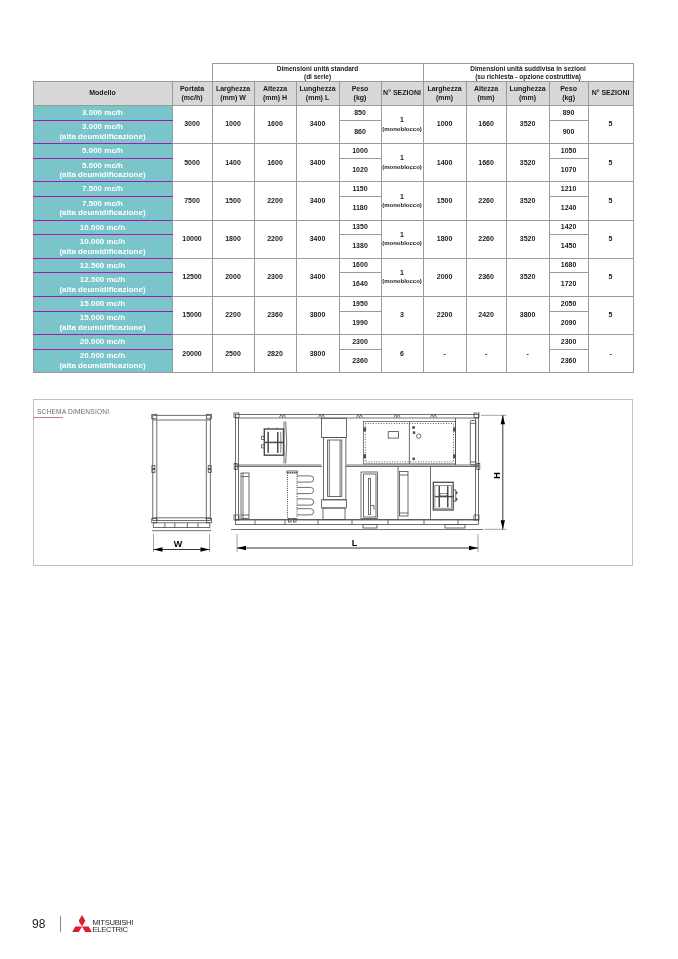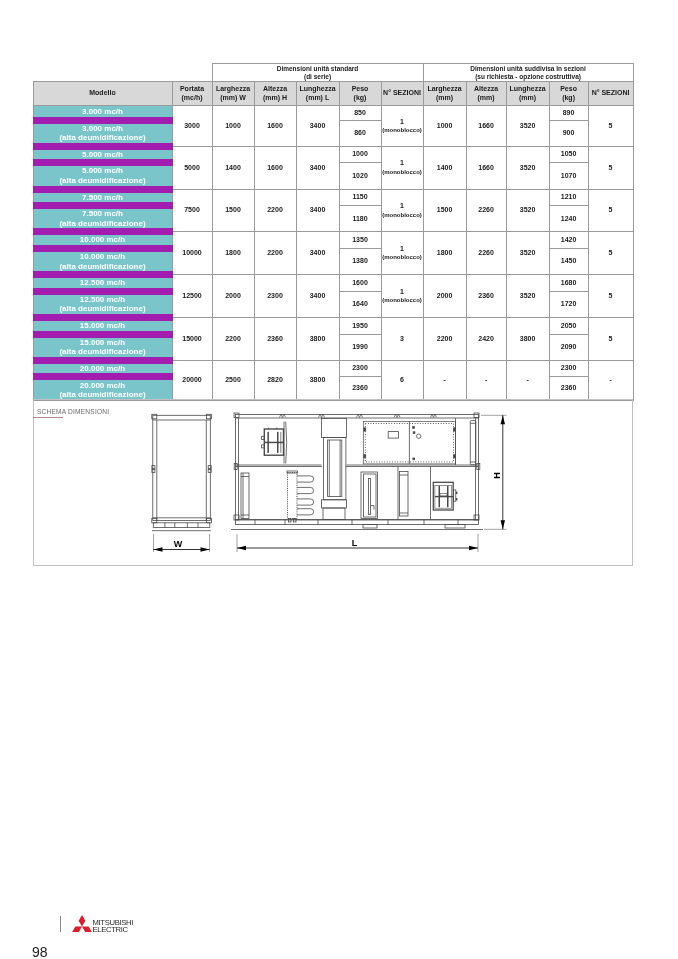--- a/index.html
+++ b/index.html
@@ -2,21 +2,21 @@
 <html><head>
 <meta charset="utf-8">
 <style>
   html,body{margin:0;padding:0;}
   body{width:678px;height:959px;background:#fff;font-family:"Liberation Sans",sans-serif;position:relative;overflow:hidden;}
   table.t{border-collapse:collapse;table-layout:fixed;width:600px;}
   table.t td{border:1px solid #9a9a9a;text-align:center;vertical-align:middle;padding:0;font-weight:bold;color:#1a1a1a;line-height:1.2;}
   table.t td.nb{border:none;}
   table.t td.grp{background:#fff;font-size:6.5px;}
   table.t td.hdr{background:#d8d8d8;font-size:7px;}
-  table.t td.teal{background:#7ac5ca;color:#fff;font-size:8px;border-top:1px solid #aadadd;border-bottom:7px solid #a21caf;}
+  table.t td.teal{background:#7ac5ca;color:#fff;font-size:8px;border-top:1px solid #aadadd;border-bottom:1px solid #a21caf;}
   table.t td.tealend{border-bottom:1px solid #9a9a9a;}
   table.t td.num{font-size:7px;}
 </style>
 </head>
 <body>
 
 <div style="position:absolute;left:32.5px;top:63px;">
 <table class="t">
 <colgroup>
 <col style="width:139px">
@@ -409,21 +409,21 @@
 <g>
 <line x1="481" y1="415.3" x2="506.5" y2="415.3" stroke="#666" stroke-width="0.6"></line>
 <line x1="484" y1="529.3" x2="506.5" y2="529.3" stroke="#666" stroke-width="0.6"></line>
 <line x1="502.8" y1="415.3" x2="502.8" y2="529.3" stroke="#000"></line>
 <path d="M502.8 415.3 l-2.2 9 h4.4 z" fill="#000" stroke="none"></path>
 <path d="M502.8 529.3 l-2.2 -9 h4.4 z" fill="#000" stroke="none"></path>
 <text x="0" y="0" fill="#000" stroke="none" font-size="9" text-anchor="middle" font-family="Liberation Sans" font-weight="bold" transform="translate(500,475.5) rotate(-90)">H</text>
 </g>
 </svg>
 
-<div style="position:absolute;left:32px;top:917px;font-size:14px;color:#222;margin-top:27px;">98</div>
+<div style="position:absolute;left:32px;top:917px;font-size:12px;color:#222;">98</div>
 
 <div style="position:absolute;left:60px;top:916px;width:1px;height:16px;background:#888;"></div>
 
 <svg style="position:absolute;left:72px;top:915px;" width="20" height="17.3" viewBox="0 0 696 602">
 <path fill="#dd1c2c" d="M348 0 L464 200.7 L348 401.3 L232 200.7 Z M0 602 L116 401.3 L348 401.3 L232 602 Z M696 602 L580 401.3 L348 401.3 L464 602 Z"></path>
 </svg>
 
 <div style="position:absolute;left:92.5px;top:918.5px;font-size:7.7px;font-weight:normal;color:#2a2a2a;line-height:7.2px;letter-spacing:-0.35px;">MITSUBISHI<br>ELECTRIC</div>
 
 </body></html>

